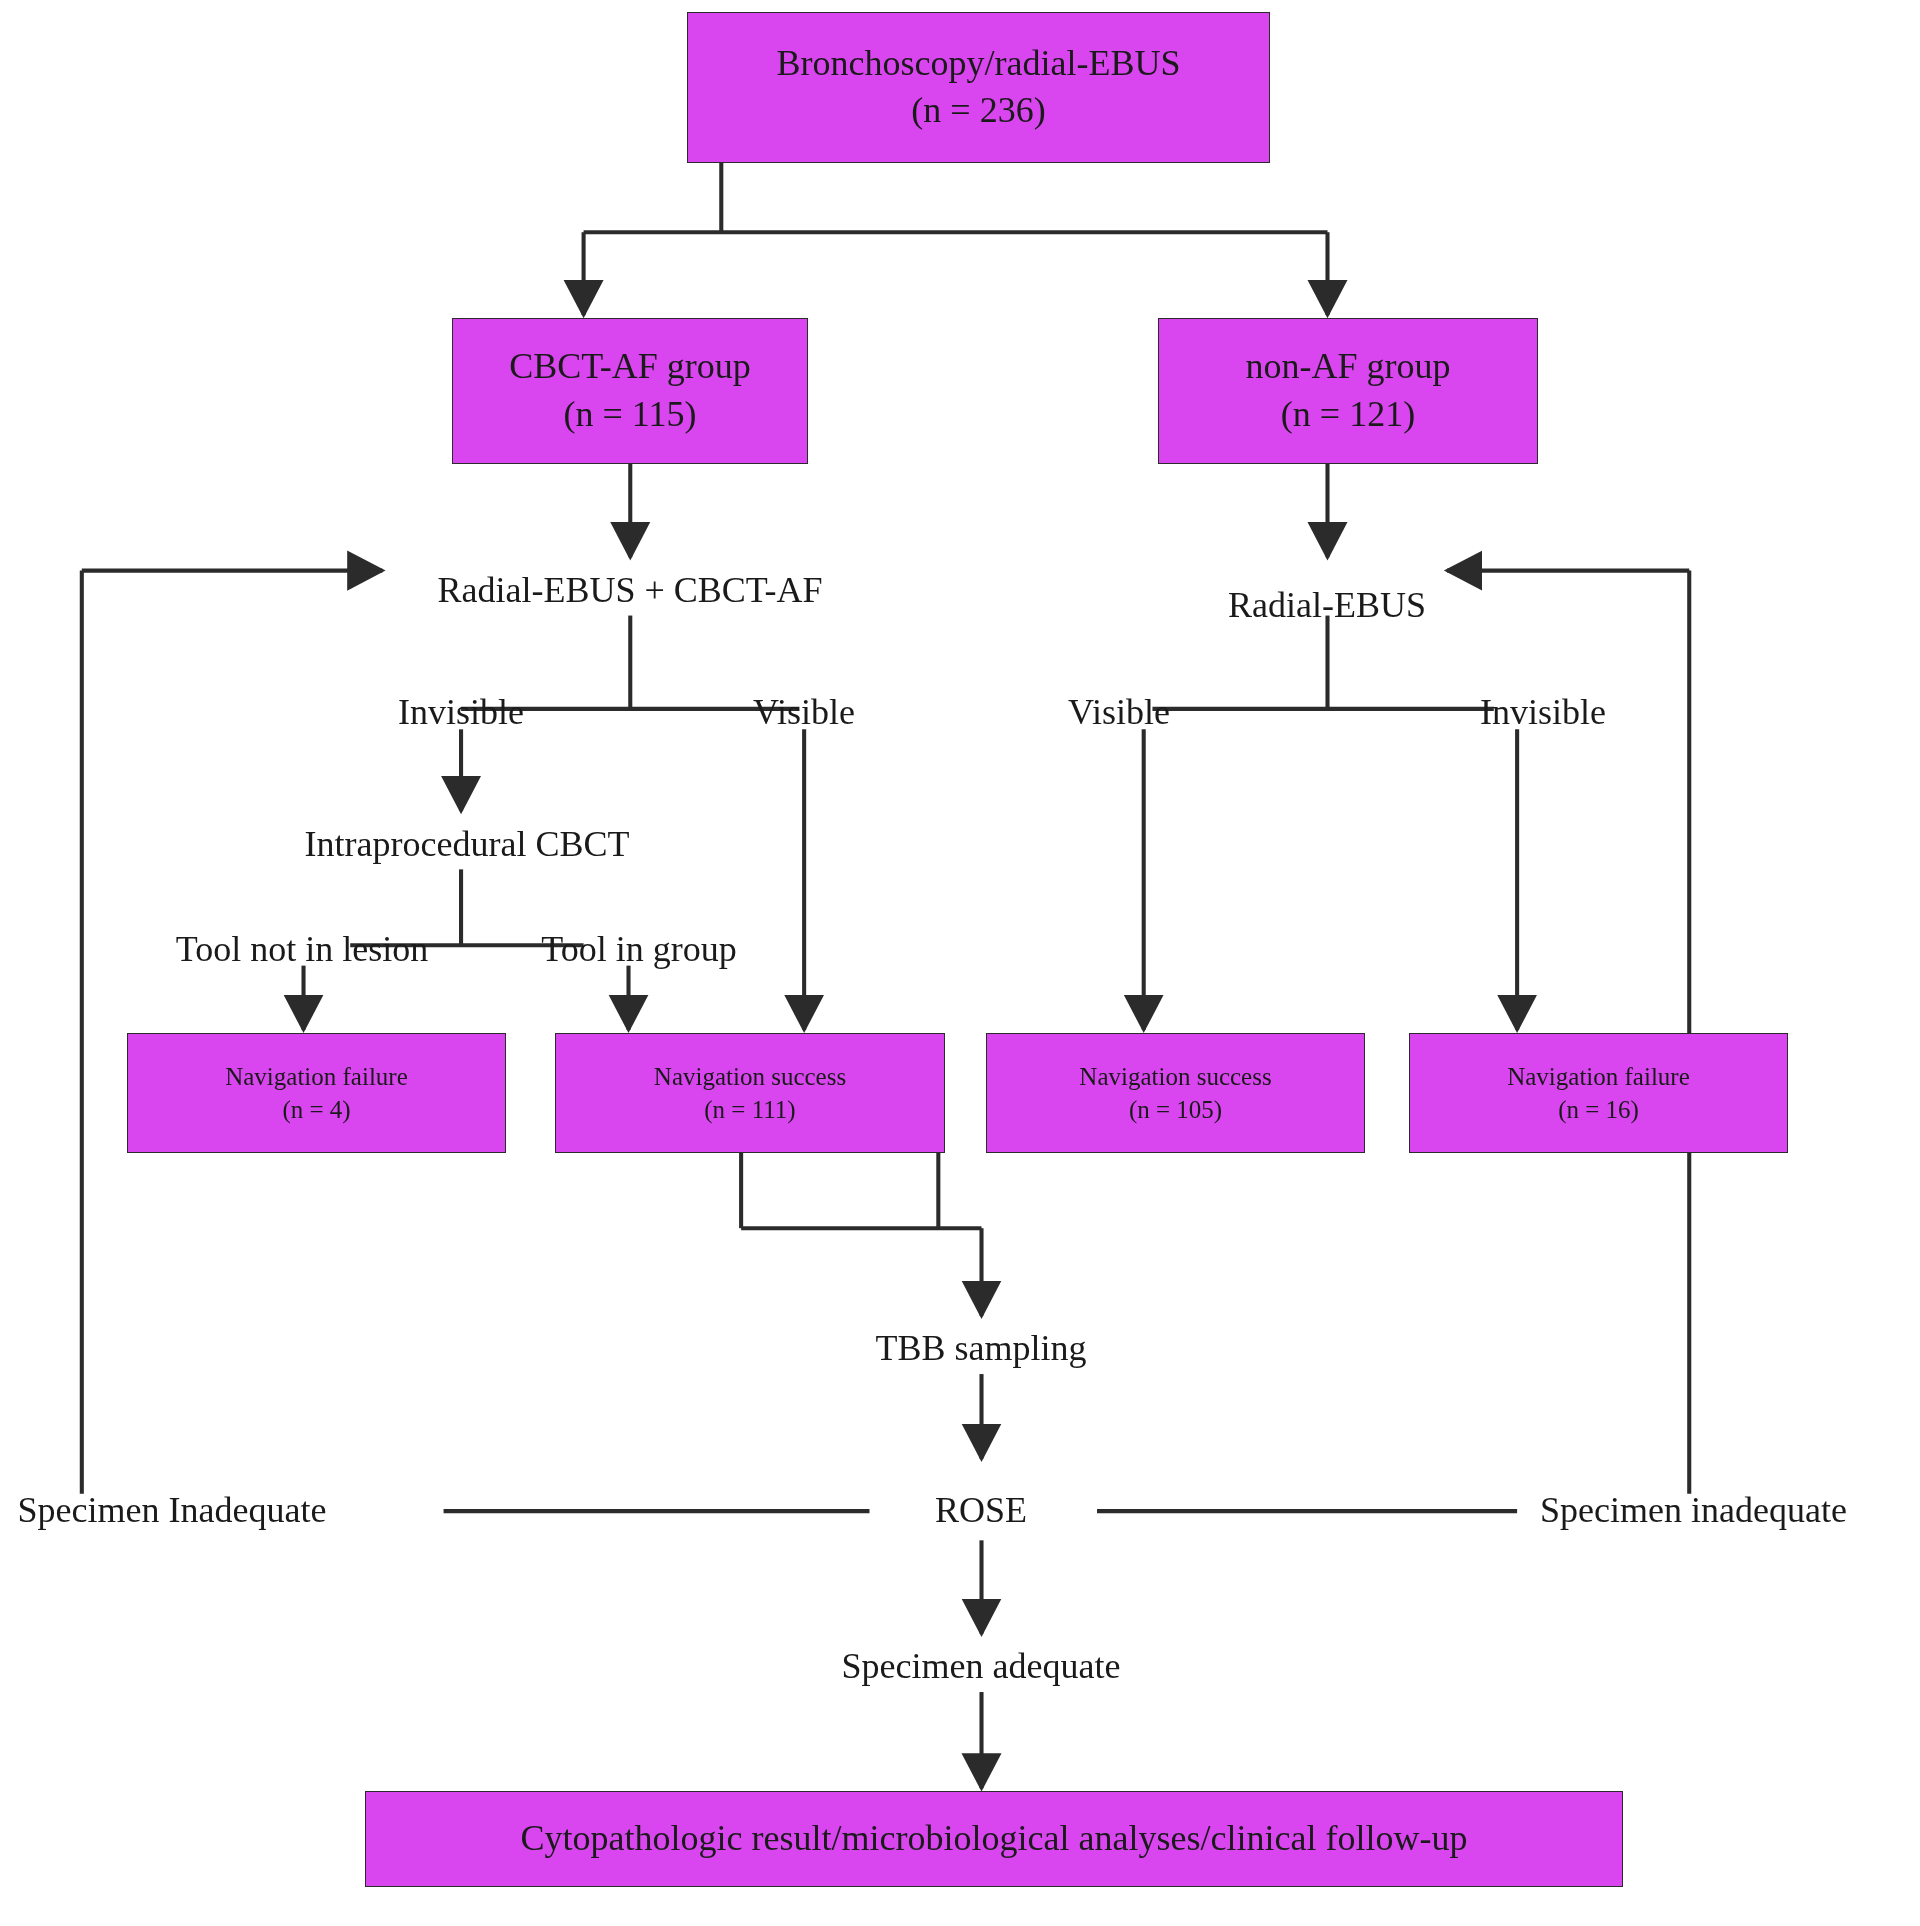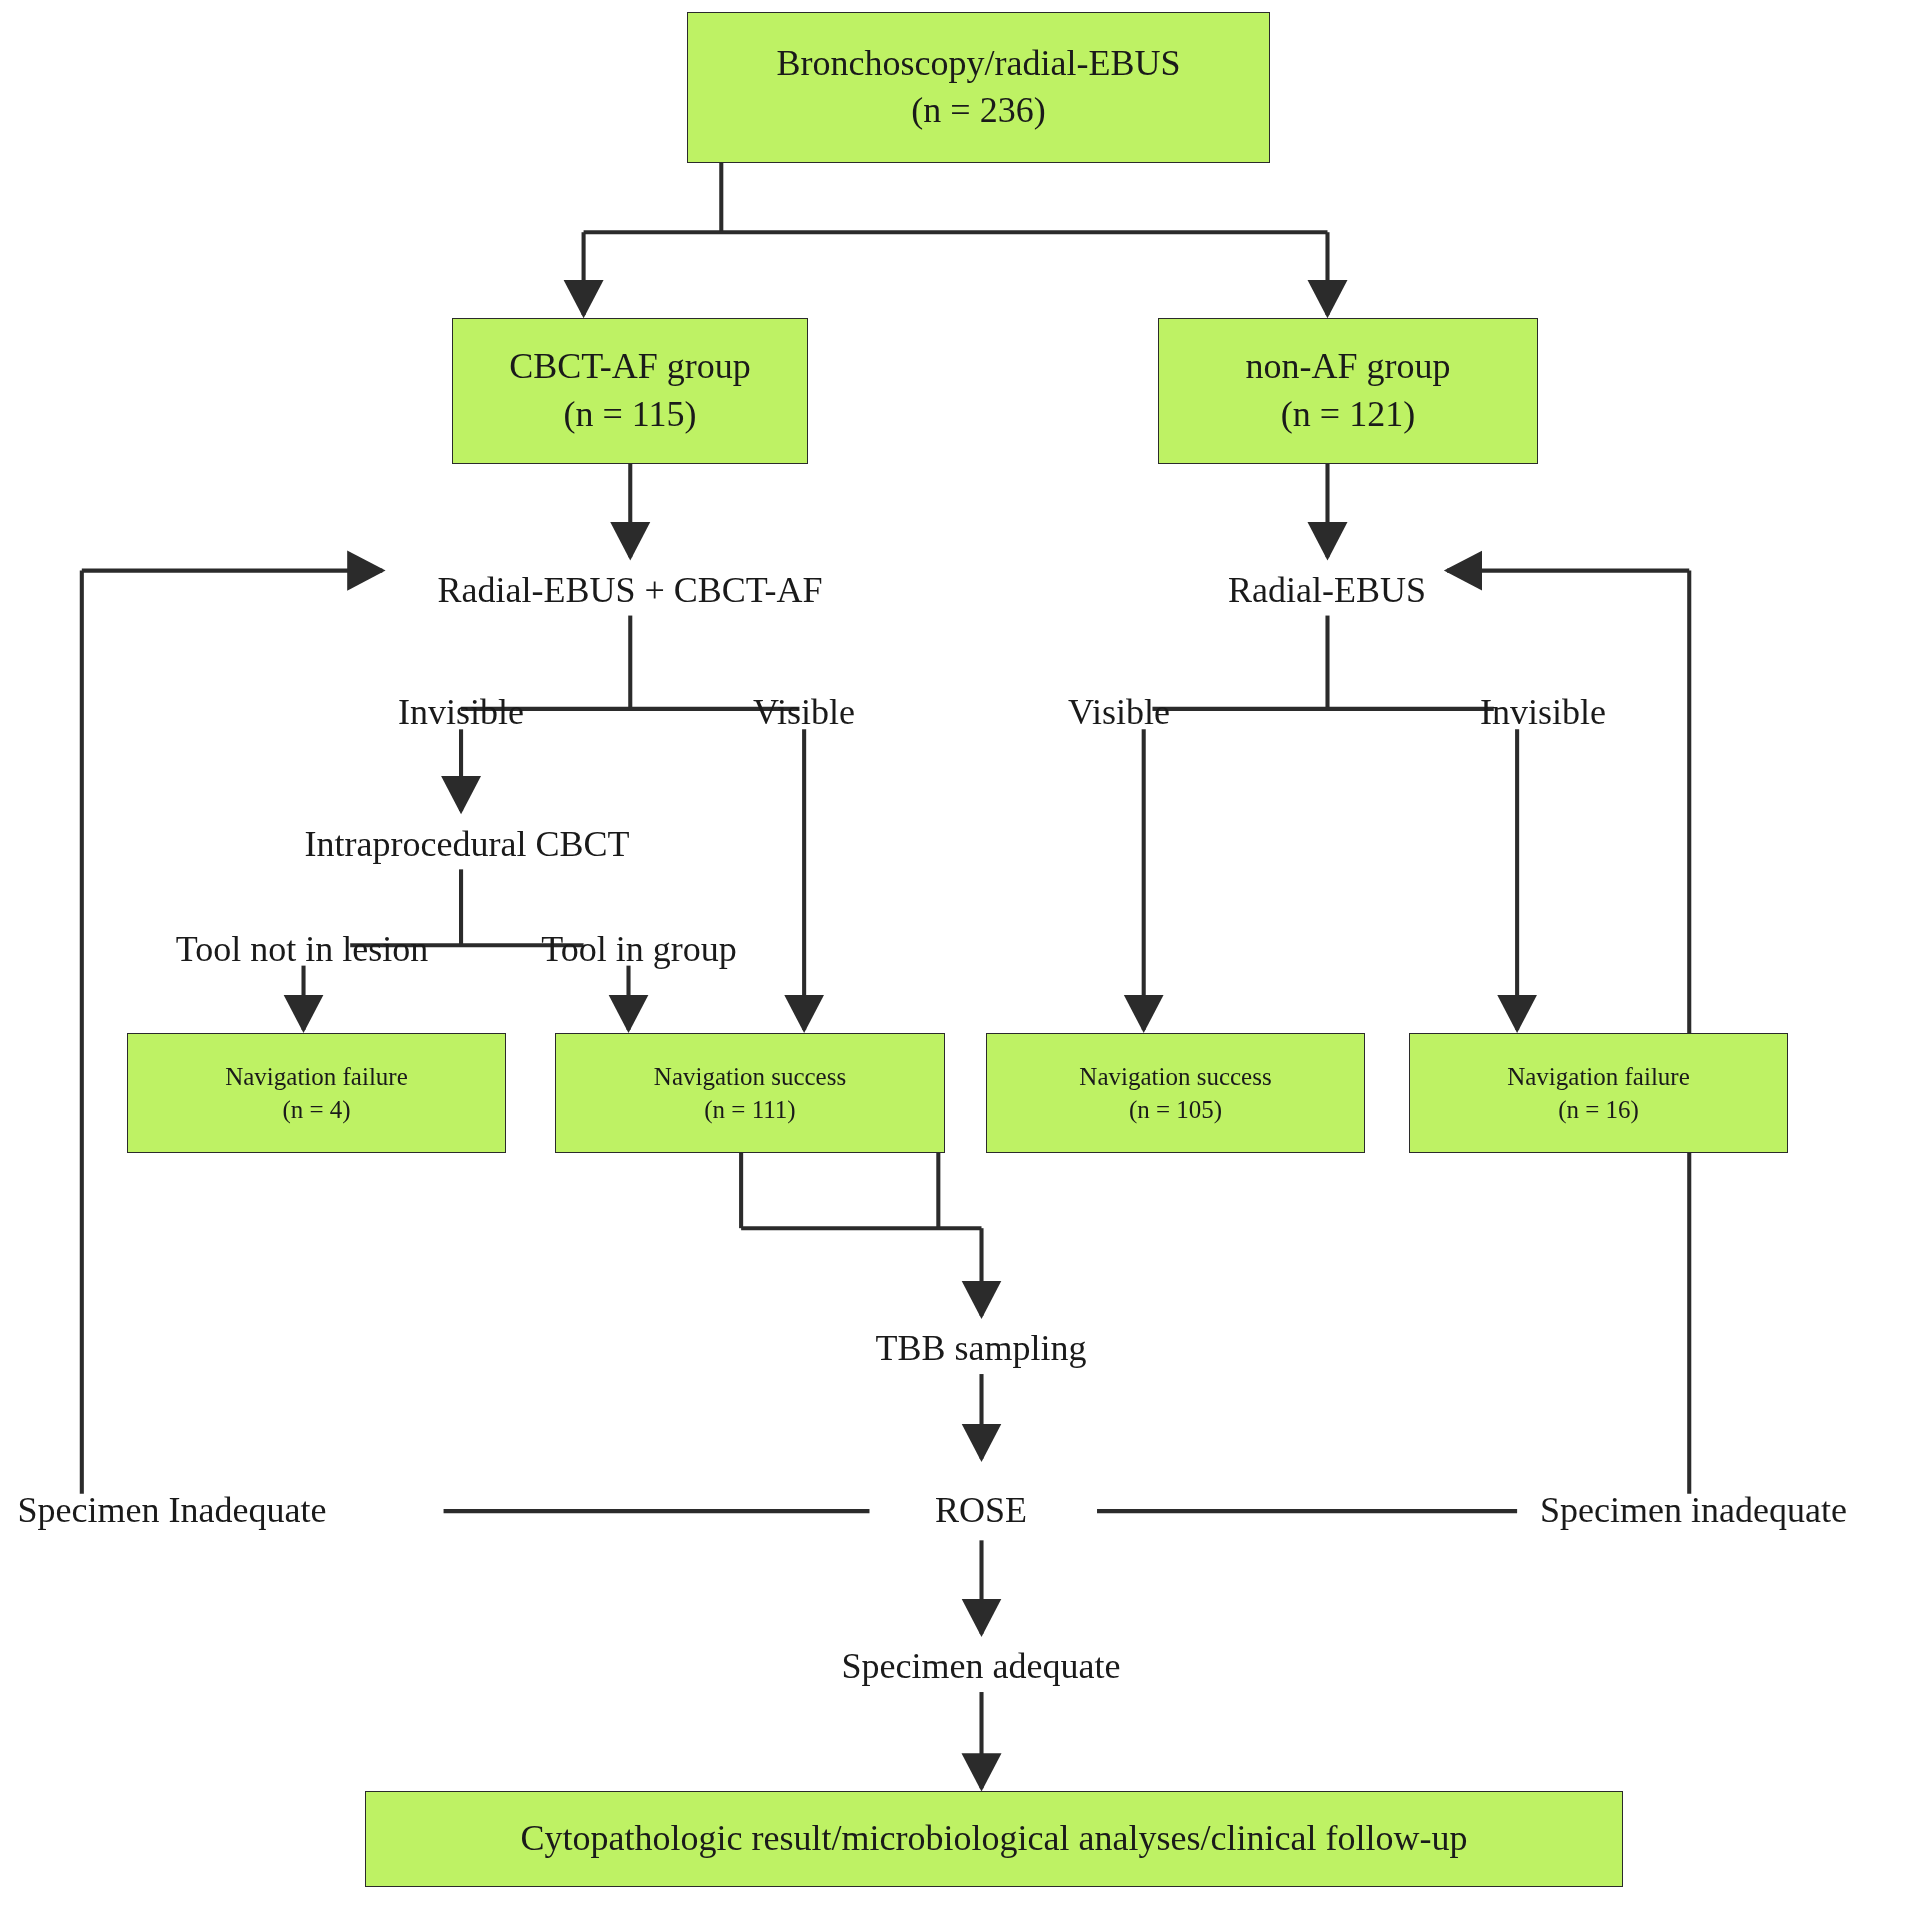--- a/index.html
+++ b/index.html
@@ -4,21 +4,21 @@
 <title>Study Flowchart</title>
 <style>
   html,body{margin:0;padding:0;background:#ffffff;}
   body{font-family:"Liberation Serif","DejaVu Serif",serif;color:#1a1a1a;}
   #stage{position:relative;width:1921px;height:1926px;background:#fff;overflow:hidden;}
   svg#wires{position:absolute;left:0;top:0;width:1921px;height:1926px;pointer-events:none;}
 
   .box{
     position:absolute;
     border:1.8px solid #2b2b2b;
-    background:#bef264;
+    background:#d946ef;
     box-sizing:border-box;
     display:flex;
     flex-direction:column;
     align-items:center;
     justify-content:center;
     text-align:center;
     line-height:1.32;
   }
   .box .l1,.box .l2{display:block;white-space:nowrap;}
 
@@ -108,21 +108,21 @@
     <span class="l2">(n = 115)</span>
   </div>
 
   <div class="box fs-big" style="left:1158px;top:318px;width:380px;height:146px;">
     <span class="l1">non-AF group</span>
     <span class="l2">(n = 121)</span>
   </div>
 
   <div class="txt c fs-big" style="left:630px;top:569px;">Radial-EBUS + CBCT-AF</div>
 
-  <div class="txt c fs-big" style="left:1327px;top:569px;text-align:right;">Radial-EBUS</div>
+  <div class="txt c fs-big" style="left:1327px;top:584px;text-align:right;">Radial-EBUS</div>
 
   <div class="txt c fs-big" style="left:461px;top:691px;">Invisible</div>
 
   <div class="txt c fs-big" style="left:804px;top:691px;">Visible</div>
 
   <div class="txt c fs-big" style="left:1119px;top:691px;">Visible</div>
 
   <div class="txt c fs-big" style="left:1543px;top:691px;">Invisible</div>
 
   <div class="txt c fs-big" style="left:467px;top:823px;">Intraprocedural CBCT</div>

